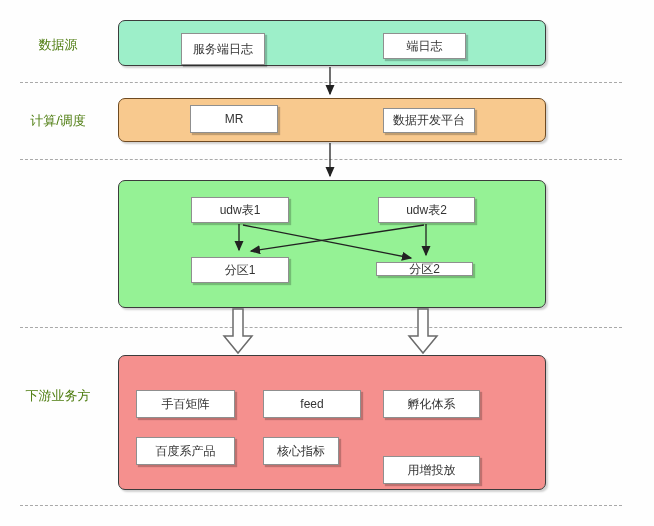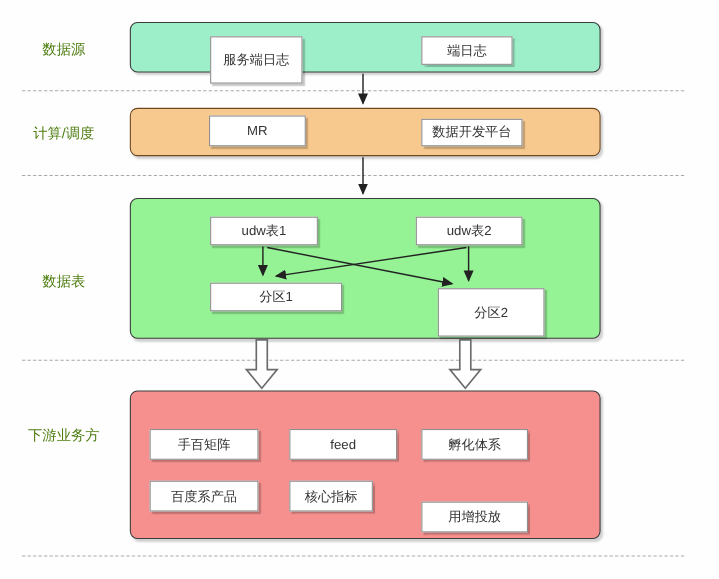--- a/index.html
+++ b/index.html
@@ -43,38 +43,37 @@
 
 <div class="canvas">
 
   <div class="sep" style="top:82px"></div>
   <div class="sep" style="top:159px"></div>
   <div class="sep" style="top:327px"></div>
   <div class="sep" style="top:505px"></div>
 
   <div class="lane-label" style="top:37px">数据源</div>
   <div class="lane-label" style="top:113px">计算/调度</div>
-  <div class="lane-label" style="top:248px">数据表</div>
   <div class="lane-label" style="top:388px">下游业务方</div>
 
   <div class="band" style="top: 20px; height: 46px; background-color: rgb(157, 239, 201);"></div>
   <div class="band orange" style="top: 98px; height: 44px; background-color: rgb(248, 201, 142);"></div>
   <div class="band" style="top: 180px; height: 128px; background-color: rgb(149, 242, 149);"></div>
   <div class="band" style="top: 355px; height: 135px; background-color: rgb(245, 144, 142);"></div>
 
-  <div class="node" style="left:191px; top:33px; width:84px; height:43px">服务端日志</div>
+  <div class="node" style="left:181px; top:33px; width:84px; height:32px">服务端日志</div>
   <div class="node" style="left:383px; top:33px; width:83px; height:26px">端日志</div>
 
   <div class="node" style="left:190px; top:105px; width:88px; height:28px">MR</div>
   <div class="node" style="left:383px; top:108px; width:92px; height:25px">数据开发平台</div>
 
   <div class="node" style="left:191px; top:197px; width:98px; height:26px">udw表1</div>
   <div class="node" style="left:378px; top:197px; width:97px; height:26px">udw表2</div>
-  <div class="node" style="left:191px; top:257px; width:120px; height:26px">分区1</div>
-  <div class="node" style="left:398px; top:262px; width:97px; height:44px">分区2</div>
+  <div class="node" style="left:191px; top:257px; width:98px; height:26px">分区1</div>
+  <div class="node" style="left:376px; top:262px; width:97px; height:14px">分区2</div>
 
   <div class="node" style="left:136px; top:390px; width:99px; height:28px">手百矩阵</div>
   <div class="node" style="left:263px; top:390px; width:98px; height:28px">feed</div>
   <div class="node" style="left:136px; top:437px; width:99px; height:28px">百度系产品</div>
 
   <div class="node" style="left:383px; top:390px; width:97px; height:28px">孵化体系</div>
   <div class="node" style="left:263px; top:437px; width:76px; height:28px">核心指标</div>
   <div class="node" style="left:383px; top:456px; width:97px; height:28px">用增投放</div>
 
   <svg class="overlay" width="654" height="526" viewBox="0 0 654 526">

